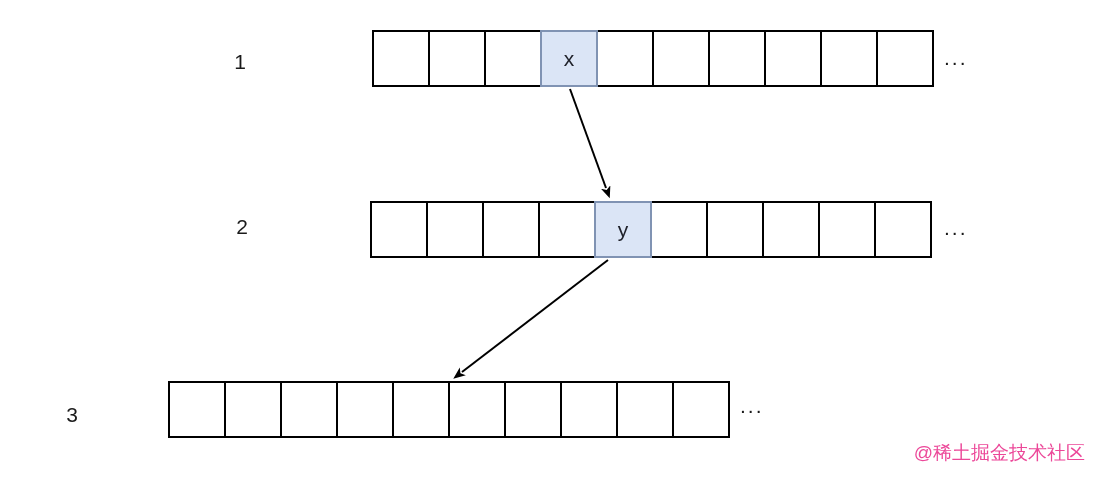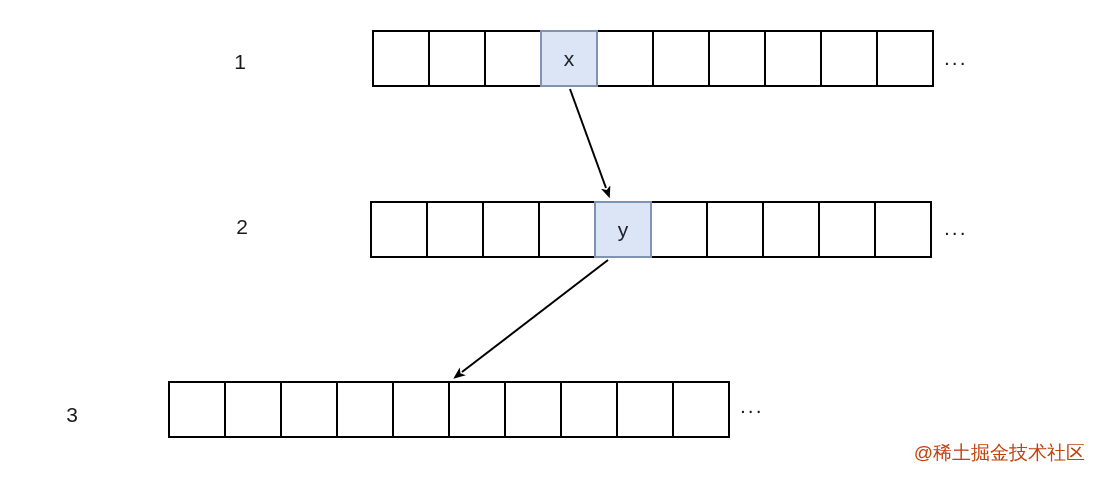--- a/index.html
+++ b/index.html
@@ -121,15 +121,15 @@
       <div class="cell"></div>
       <div class="cell"></div>
       <div class="cell"></div>
       <div class="cell"></div>
       <div class="cell"></div>
       <div class="cell"></div>
       <div class="cell"></div>
     </div>
   <div class="ellipsis" style="left:740px; top:394px;">...</div>
 
-  <div class="watermark" style="color: #c2410c;">@稀土掘金技术社区</div>
+  <div class="watermark" style="color: #ec4899;">@稀土掘金技术社区</div>
 
 </div>
 
 </body></html>

